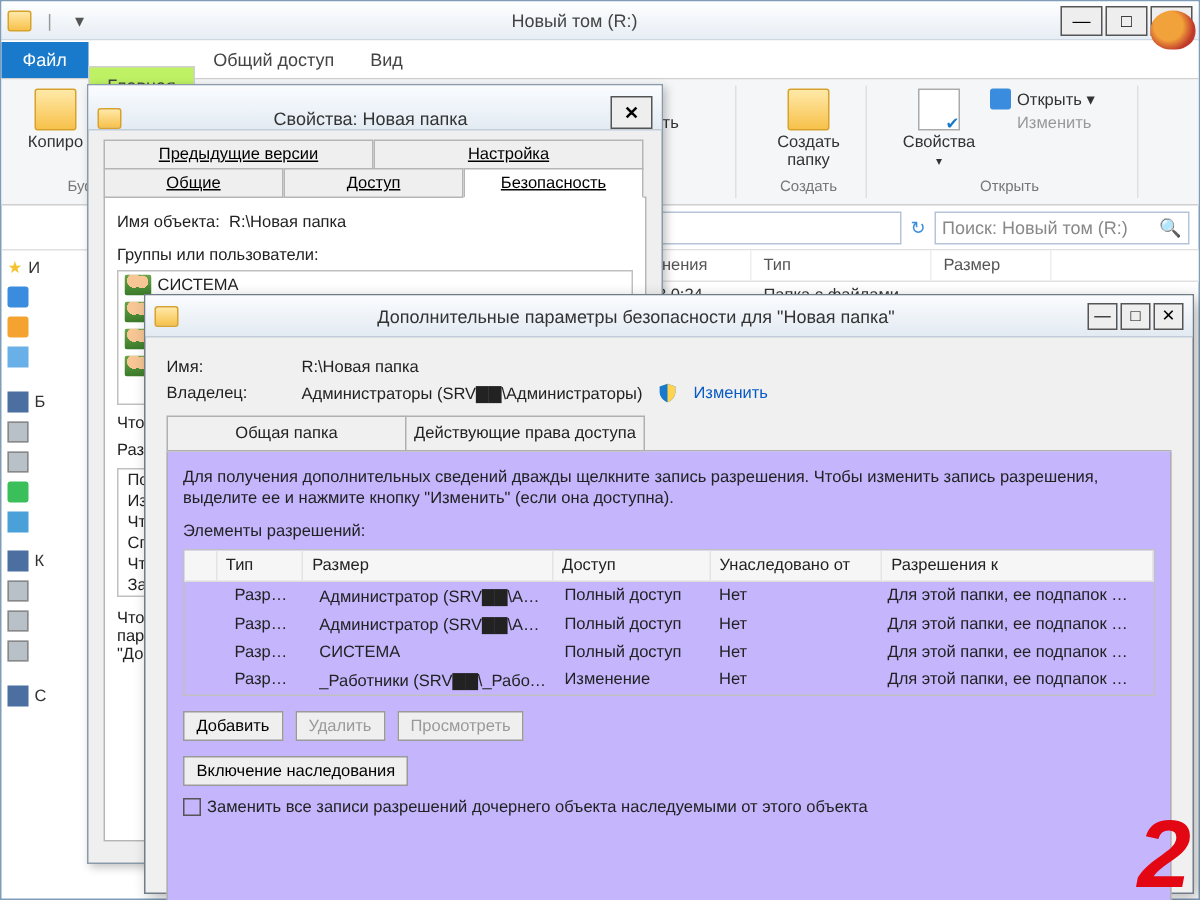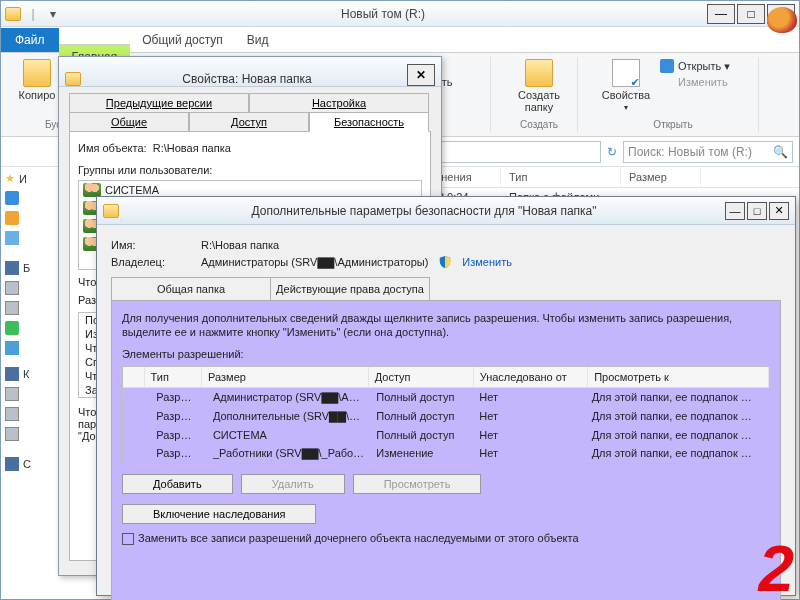--- a/index.html
+++ b/index.html
@@ -71,21 +71,21 @@
   .adv-tab { padding: 5px 0; width: 160px; text-align: center; border: 1px solid #b0b0b0; background: #f0f0f0; margin-right: -1px; margin-bottom: -1px; font-size: 11px; }
   .adv-tab.active { background: #fff; border-bottom: 1px solid #fff; }
   .adv-pane { background: #c4b5fd; border: 1px solid #b0b0b0; border-top: none; padding: 10px; height: 318px; }
   .ace-table { border: 1px solid #c0c0c0; margin-top: 6px; }
   .ace-head { display: flex; background: #f6f6f6; font-size: 11px; border-bottom: 1px solid #ddd; }
   .ace-head div { padding: 4px 6px; border-right: 1px solid #e4e4e4; }
   .ace-row { display: flex; align-items: center; padding: 2px 6px; font-size: 11px; }
   .ace-row div { padding: 1px 6px; overflow: hidden; white-space: nowrap; text-overflow: ellipsis; }
   .col-type { width: 60px; } .col-subj { width: 175px; } .col-acc { width: 110px; } .col-inh { width: 120px; } .col-app { width: 190px; }
   .btnrow { margin-top: 10px; display: flex; gap: 8px; }
-  .btn { padding: 3px 30px; border: 1px solid #9a9a9a; background: #efefef; font-size: 11px; }
+  .btn { padding: 3px 8px; border: 1px solid #9a9a9a; background: #efefef; font-size: 11px; }
   .btn.dis { color: #9a9a9a; }
   .link { color: #0a5bc4; }
   .shield { width: 14px; height: 14px; display: inline-block; }
   .shield svg { width: 14px; height: 14px; }
   .people { width: 18px; height: 14px; background: radial-gradient(circle at 35% 30%, #f7c694 30%, transparent 31%), radial-gradient(circle at 65% 35%, #f7c694 28%, transparent 29%), linear-gradient(#6aa54a,#3a7a2a); border-radius: 2px; }
 
   .big2 { position: absolute; right: 6px; bottom: -6px; font-size: 64px; font-weight: 900; color: #e30613; font-family: Arial, sans-serif; font-style: italic; }
   .logo { position: absolute; right: 2px; top: 6px; width: 30px; height: 26px; background: radial-gradient(circle at 40% 40%, #f2a23a 40%, #c0392b 70%); border-radius: 50% 50% 45% 45%; }
   .chkbox { width: 12px; height: 12px; border: 1px solid #555; display: inline-block; vertical-align: middle; margin-right: 4px; }
   .col-date { width: 120px; } .col-ftype { width: 120px; } .col-size { width: 80px; }
@@ -357,35 +357,35 @@
     <div class="adv-pane">
       <div style="margin-bottom:8px;line-height:1.3">Для получения дополнительных сведений дважды щелкните запись разрешения. Чтобы изменить запись разрешения, выделите ее и нажмите кнопку "Изменить" (если она доступна).</div>
       <div>Элементы разрешений:</div>
       <div class="ace-table">
         <div class="ace-head">
           <div style="width:22px"></div>
           <div class="col-type">Тип</div>
           <div class="col-subj">Размер</div>
           <div class="col-acc">Доступ</div>
           <div class="col-inh">Унаследовано от</div>
-          <div class="col-app">Просмотреть к</div>
+          <div class="col-app">Разрешения к</div>
         </div>
         <div id="ace-rows">
             <div class="ace-row">
               <div style="width:22px"><span class="people"></span></div>
               <div class="col-type">Разр…</div>
               <div class="col-subj">Администратор (SRV▇▇\Адмі…</div>
               <div class="col-acc">Полный доступ</div>
               <div class="col-inh">Нет</div>
               <div class="col-app">Для этой папки, ее подпапок …</div>
             </div>
             <div class="ace-row">
               <div style="width:22px"><span class="people"></span></div>
               <div class="col-type">Разр…</div>
-              <div class="col-subj">Дополнительные (SRV▇▇\А…</div>
+              <div class="col-subj">Администратор (SRV▇▇\А…</div>
               <div class="col-acc">Полный доступ</div>
               <div class="col-inh">Нет</div>
               <div class="col-app">Для этой папки, ее подпапок …</div>
             </div>
             <div class="ace-row">
               <div style="width:22px"><span class="people"></span></div>
               <div class="col-type">Разр…</div>
               <div class="col-subj">СИСТЕМА</div>
               <div class="col-acc">Полный доступ</div>
               <div class="col-inh">Нет</div>

